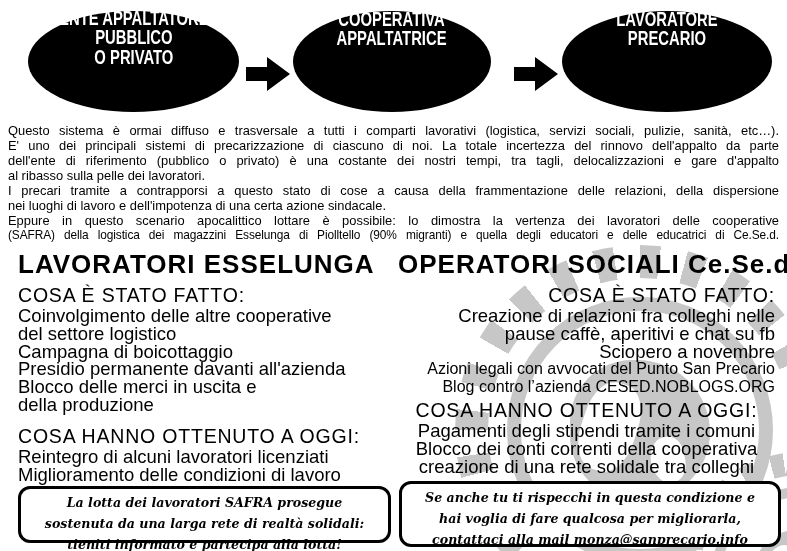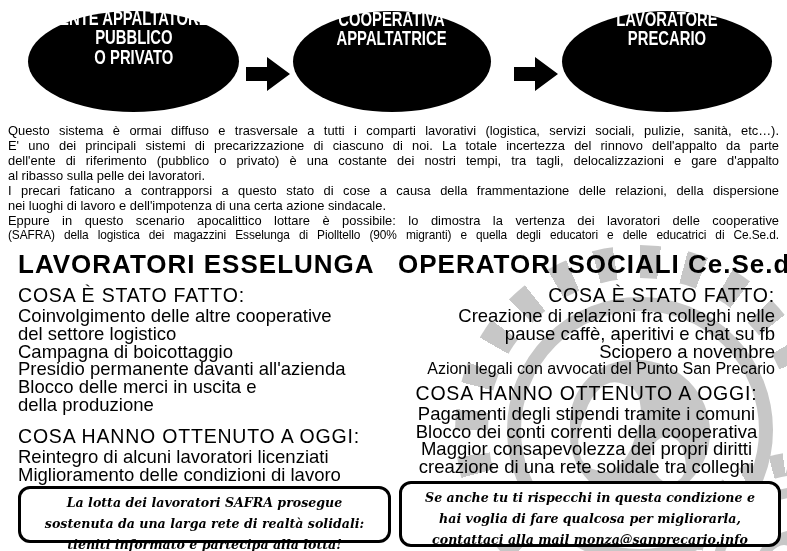--- a/index.html
+++ b/index.html
@@ -105,21 +105,21 @@
         <div>PRECARIO</div>
       </div>
     </div>
   </div>
 
   <div class="intro layer" style="left:8px;top:116px;">
     <div class="jl">Questo sistema è ormai diffuso e trasversale a tutti i comparti lavorativi (logistica, servizi sociali, pulizie, sanità, etc…).</div>
     <div class="jl">E' uno dei principali sistemi di precarizzazione di ciascuno di noi. La totale incertezza del rinnovo dell'appalto da parte</div>
     <div class="jl">dell'ente di riferimento (pubblico o privato) è una costante dei nostri tempi, tra tagli, delocalizzazioni e gare d'appalto</div>
     <div class="ll">al ribasso sulla pelle dei lavoratori.</div>
-    <div class="jl">I precari faticano a contrapporsi a questo stato di cose a causa della frammentazione delle relazioni, della dispersione</div>
+    <div class="jl">I precari tramite a contrapporsi a questo stato di cose a causa della frammentazione delle relazioni, della dispersione</div>
     <div class="ll">nei luoghi di lavoro e dell'impotenza di una certa azione sindacale.</div>
     <div class="jl">Eppure in questo scenario apocalittico lottare è possibile: lo dimostra la vertenza dei lavoratori delle cooperative</div>
     <div class="jl tight">(SAFRA) della logistica dei magazzini Esselunga di Piolltello (90% migranti) e quella degli educatori e delle educatrici di Ce.Se.d.</div>
   </div>
 
   <div class="col col-left layer">
     <div class="col-title">LAVORATORI ESSELUNGA</div>
     <div class="subhead">COSA È STATO FATTO:</div>
     <div class="bline">Coinvolgimento delle altre cooperative</div>
     <div class="bline">del settore logistico</div>
@@ -133,25 +133,25 @@
     <div class="bline">Miglioramento delle condizioni di lavoro</div>
   </div>
 
   <div class="col col-right layer">
     <div class="col-title">OPERATORI SOCIALI Ce.Se.d.</div>
     <div class="subhead">COSA È STATO FATTO:</div>
     <div class="bline">Creazione di relazioni fra colleghi nelle</div>
     <div class="bline">pause caffè, aperitivi e chat su fb</div>
     <div class="bline">Sciopero a novembre</div>
     <div class="bline-small">Azioni legali con avvocati del Punto San Precario</div>
+    <div class="bline-small">Blog contro l’azienda CESED.NOBLOGS.ORG</div>
     <div class="sect-gap" style="height:6px;"></div>
     <div class="subhead centered">COSA HANNO OTTENUTO A OGGI:</div>
     <div class="bline centered">Pagamenti degli stipendi tramite i comuni</div>
     <div class="bline centered">Blocco dei conti correnti della cooperativa</div>
-    <div class="bline centered">Maggior consapevolezza dei propri diritti</div>
     <div class="bline centered">creazione di una rete solidale tra colleghi</div>
   </div>
 
   <div class="notebox notebox-left layer">
     <span>La lotta dei lavoratori SAFRA prosegue sostenuta da una larga rete di realtà solidali: tieniti informato e partecipa alla lotta!</span>
   </div>
   <div class="notebox notebox-right layer">
     <span>Se anche tu ti rispecchi in questa condizione e hai voglia di fare qualcosa per migliorarla, contattaci alla mail monza@sanprecario.info</span>
   </div>
 

